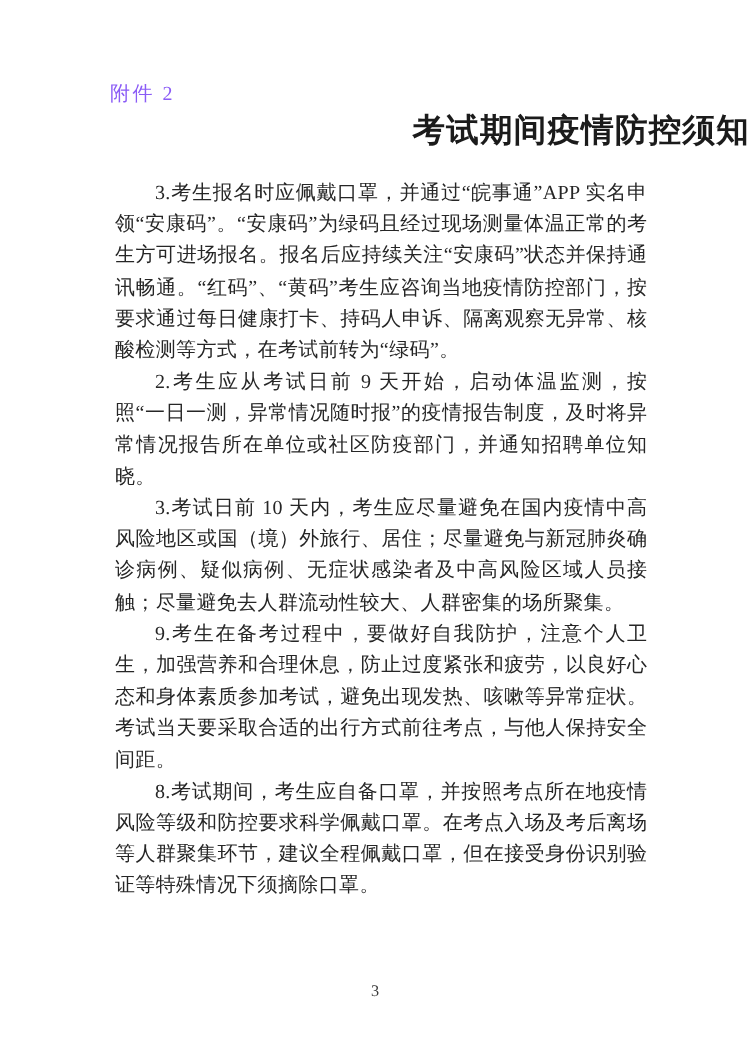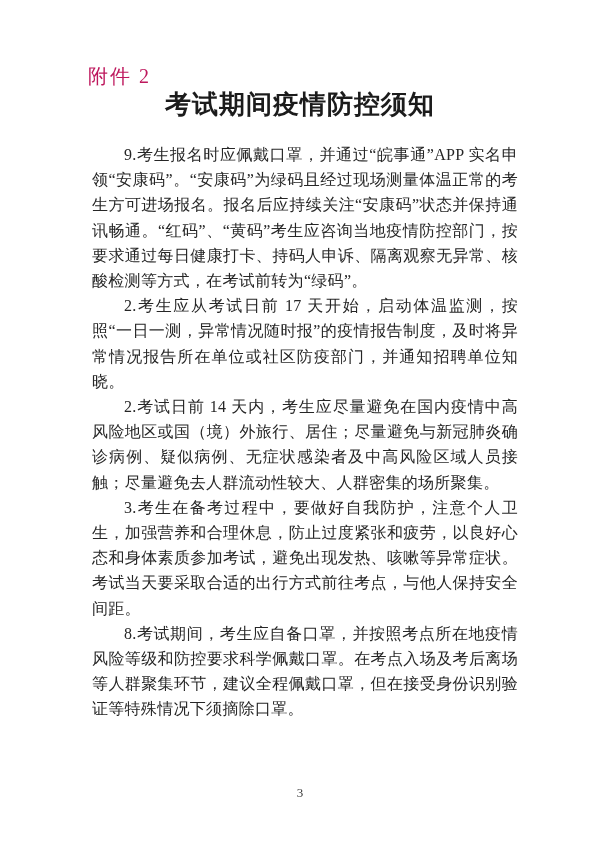--- a/index.html
+++ b/index.html
@@ -13,31 +13,31 @@
     height: 848px;
     background: #ffffff;
     font-family: "Liberation Serif", "DejaVu Serif", serif;
     color: #262626;
     overflow: hidden;
   }
   .attachment-label {
     position: absolute;
     top: 66px;
     left: 88px;
-    font-size: 20px;
+    font-size: 16px;
     line-height: 20px;
     letter-spacing: 2px;
-    color: #be185d;
+    color: #8b5cf6;
   }
   .doc-title {
     position: absolute;
     top: 88px;
     left: 0;
     width: 100%;
-    text-align: center;
+    text-align: right;
     font-size: 26px;
     line-height: 34px;
     font-weight: bold;
     letter-spacing: 1px;
     color: #1b1b1b;
   }
   .doc-body {
     position: absolute;
     top: 142px;
     left: 92px;
@@ -68,22 +68,22 @@
 </head>
 <body>
 
 <div class="page">
 
   <div class="attachment-label">附件 2</div>
 
   <div class="doc-title">考试期间疫情防控须知</div>
 
   <div class="doc-body">
-    <p>9.考生报名时应佩戴口罩，并通过“皖事通”APP 实名申领“安康码”。“安康码”为绿码且经过现场测量体温正常的考生方可进场报名。报名后应持续关注“安康码”状态并保持通讯畅通。“红码”、“黄码”考生应咨询当地疫情防控部门，按要求通过每日健康打卡、持码人申诉、隔离观察无异常、核酸检测等方式，在考试前转为“绿码”。</p>
-    <p>2.考生应从考试日前 17 天开始，启动体温监测，按照“一日一测，异常情况随时报”的疫情报告制度，及时将异常情况报告所在单位或社区防疫部门，并通知招聘单位知晓。</p>
-    <p>2.考试日前 14 天内，考生应尽量避免在国内疫情中高风险地区或国（境）外旅行、居住；尽量避免与新冠肺炎确诊病例、疑似病例、无症状感染者及中高风险区域人员接触；尽量避免去人群流动性较大、人群密集的场所聚集。</p>
-    <p>3.考生在备考过程中，要做好自我防护，注意个人卫生，加强营养和合理休息，防止过度紧张和疲劳，以良好心态和身体素质参加考试，避免出现发热、咳嗽等异常症状。考试当天要采取合适的出行方式前往考点，与他人保持安全间距。</p>
+    <p>3.考生报名时应佩戴口罩，并通过“皖事通”APP 实名申领“安康码”。“安康码”为绿码且经过现场测量体温正常的考生方可进场报名。报名后应持续关注“安康码”状态并保持通讯畅通。“红码”、“黄码”考生应咨询当地疫情防控部门，按要求通过每日健康打卡、持码人申诉、隔离观察无异常、核酸检测等方式，在考试前转为“绿码”。</p>
+    <p>2.考生应从考试日前 9 天开始，启动体温监测，按照“一日一测，异常情况随时报”的疫情报告制度，及时将异常情况报告所在单位或社区防疫部门，并通知招聘单位知晓。</p>
+    <p>3.考试日前 10 天内，考生应尽量避免在国内疫情中高风险地区或国（境）外旅行、居住；尽量避免与新冠肺炎确诊病例、疑似病例、无症状感染者及中高风险区域人员接触；尽量避免去人群流动性较大、人群密集的场所聚集。</p>
+    <p>9.考生在备考过程中，要做好自我防护，注意个人卫生，加强营养和合理休息，防止过度紧张和疲劳，以良好心态和身体素质参加考试，避免出现发热、咳嗽等异常症状。考试当天要采取合适的出行方式前往考点，与他人保持安全间距。</p>
     <p>8.考试期间，考生应自备口罩，并按照考点所在地疫情风险等级和防控要求科学佩戴口罩。在考点入场及考后离场等人群聚集环节，建议全程佩戴口罩，但在接受身份识别验证等特殊情况下须摘除口罩。</p>
   </div>
 
   <div class="page-number">3</div>
 
 </div>
 
 </body></html>

